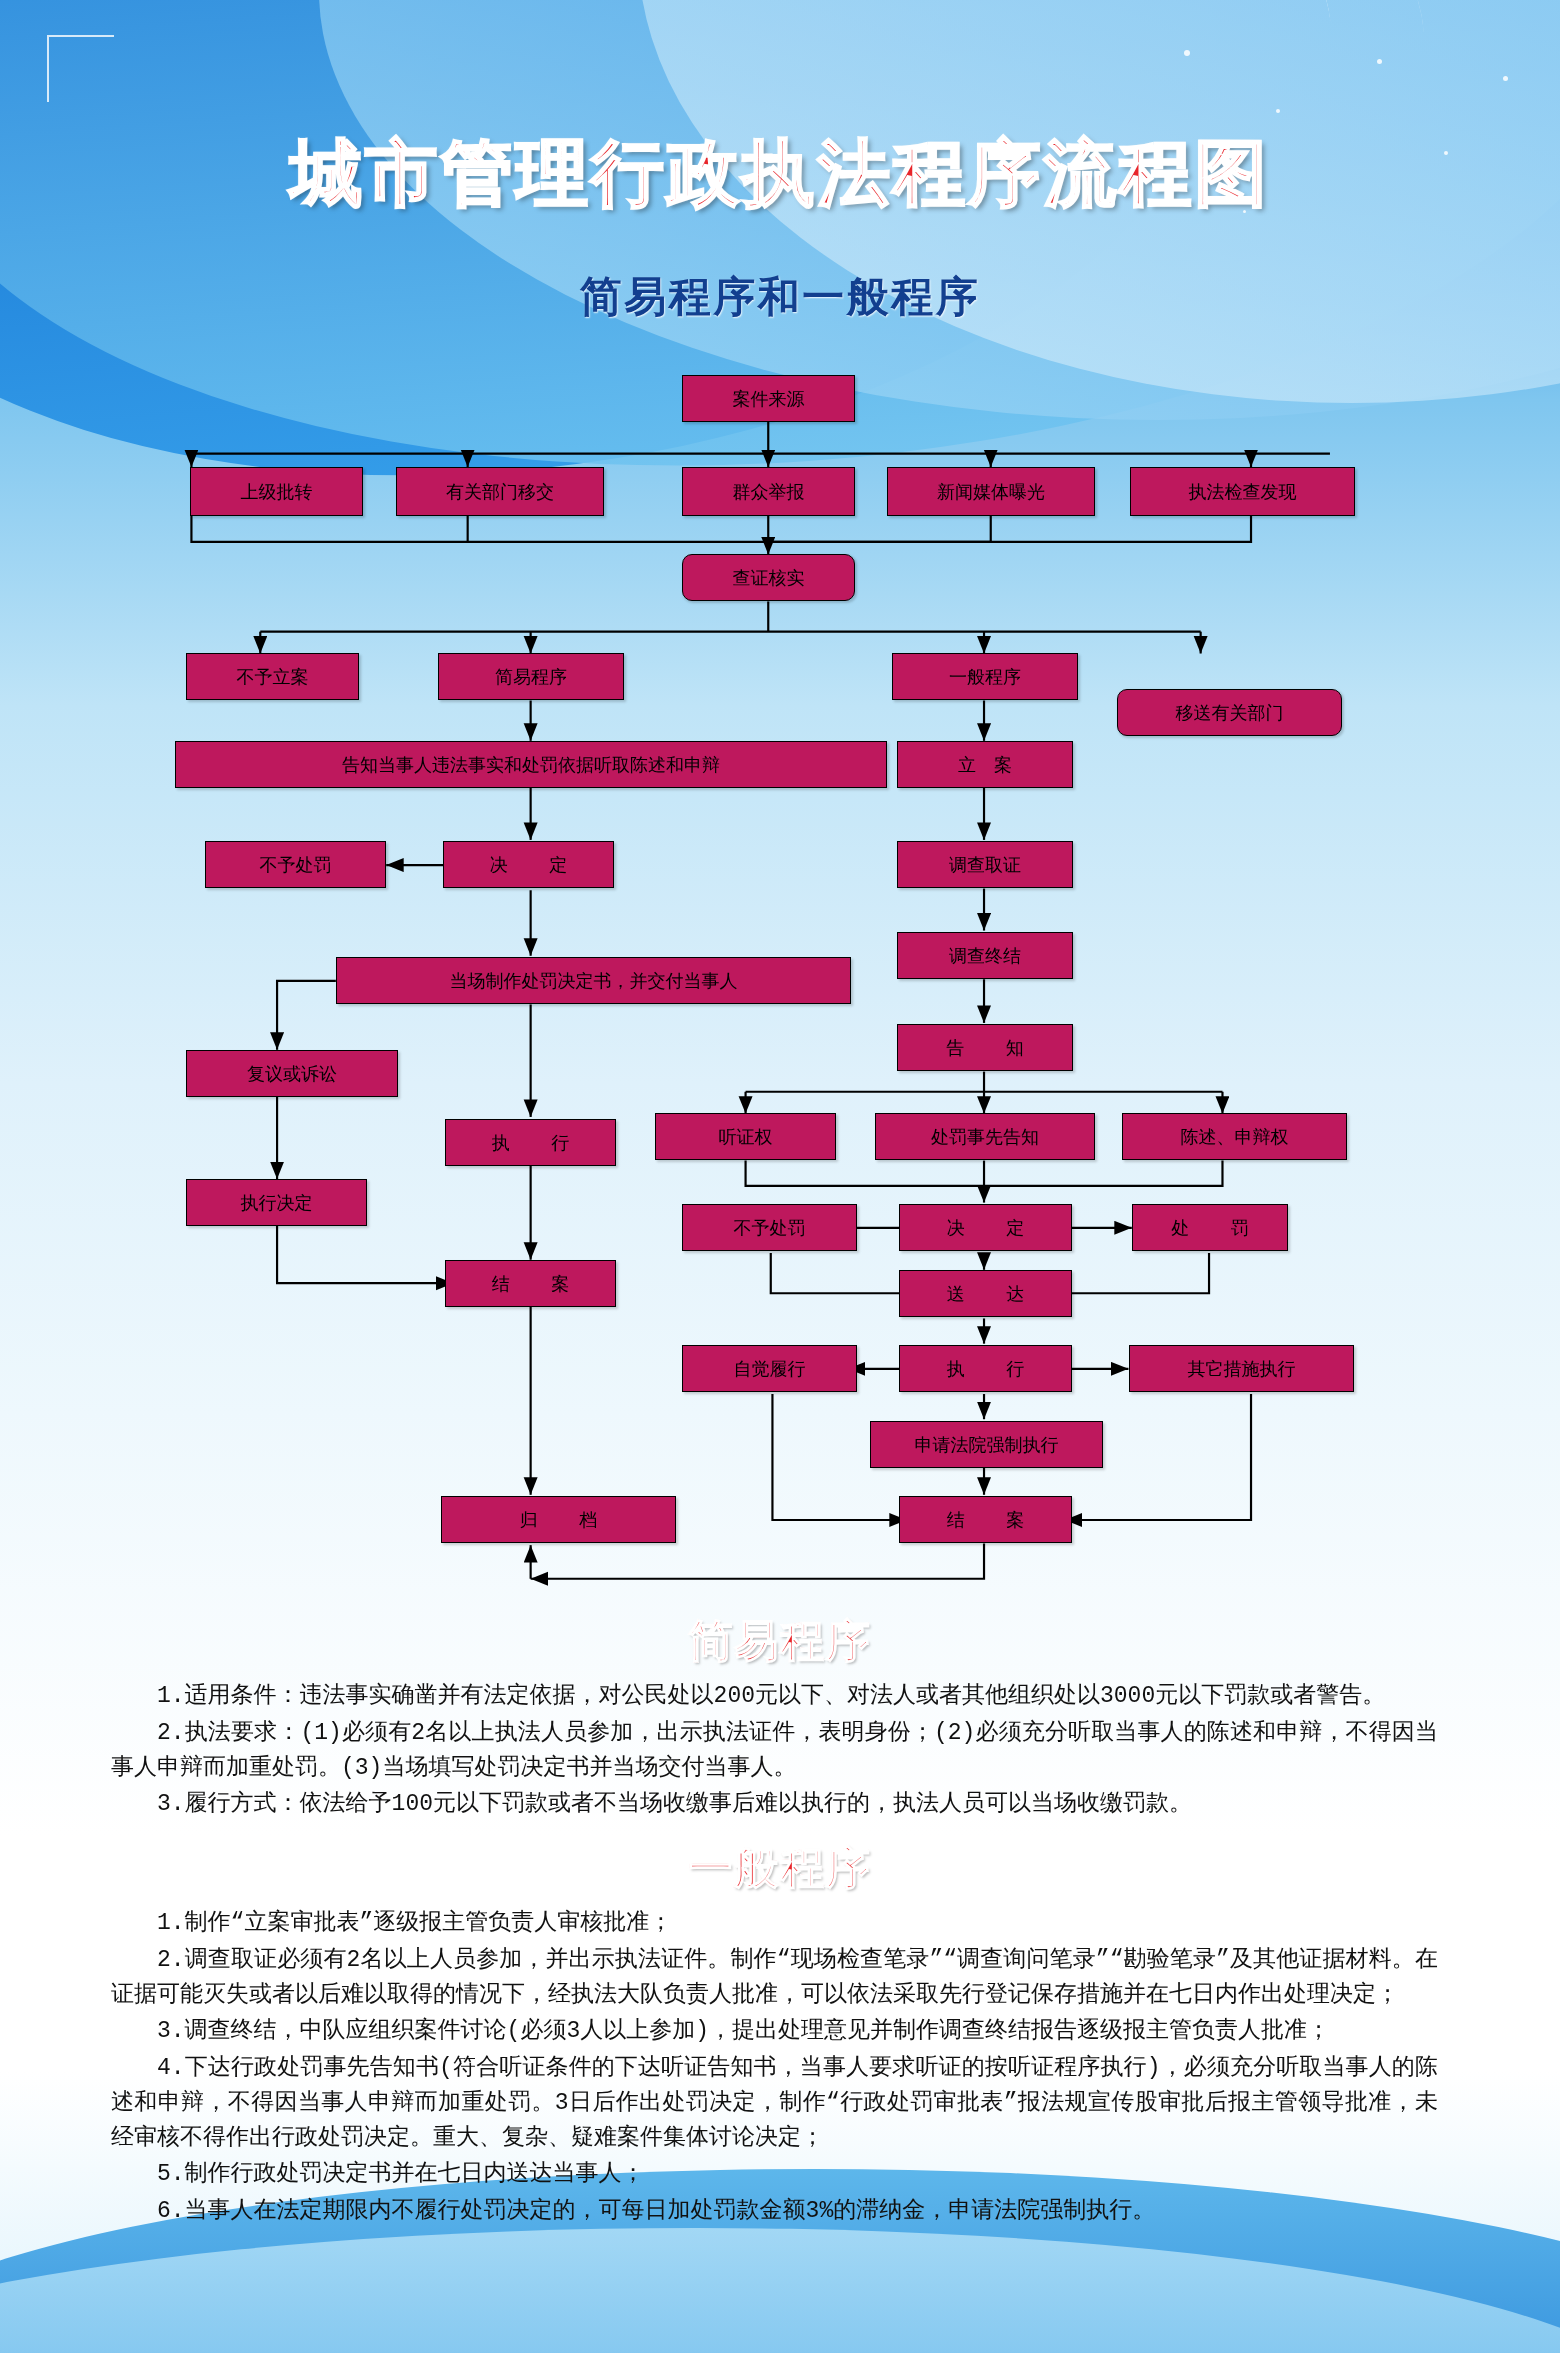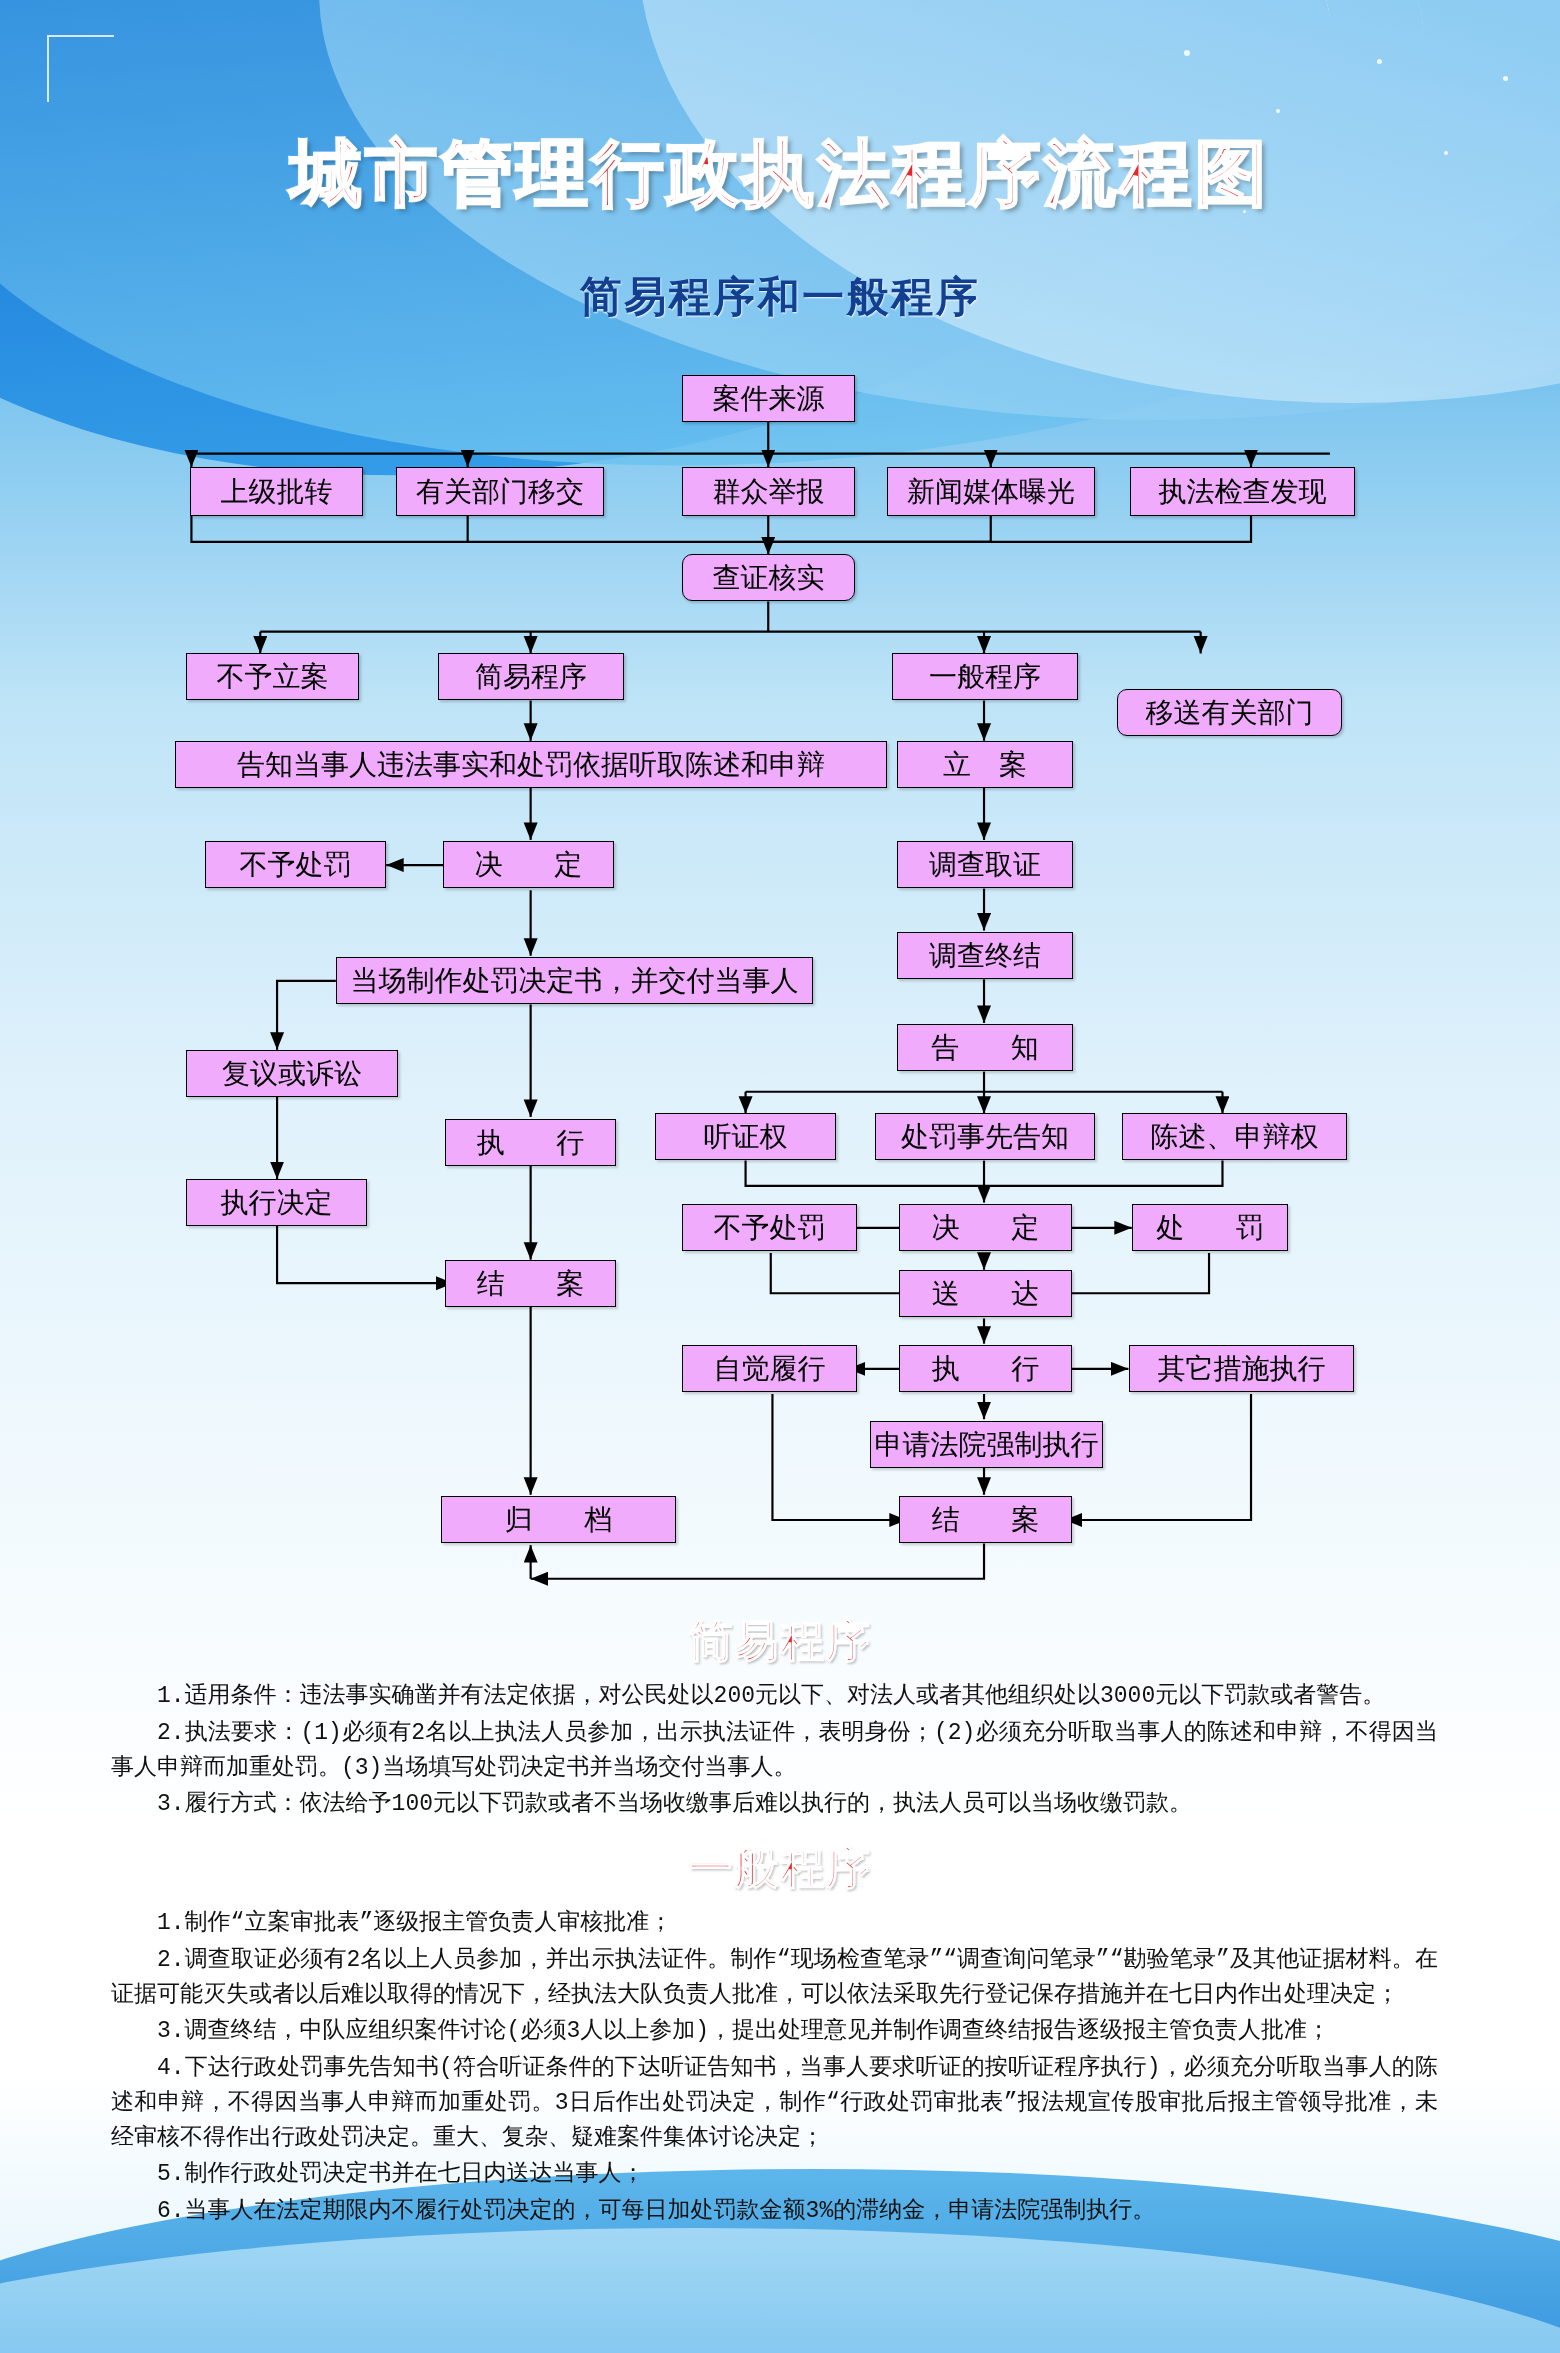--- a/index.html
+++ b/index.html
@@ -43,23 +43,23 @@
     position:absolute;top:269px;left:0;width:100%;text-align:center;
     font-size:42px;font-weight:bold;color:#123f8f;letter-spacing:2.5px;
     text-shadow:0.8px 0.8px 1.7px rgba(255,255,255,.9);
     font-family:"DejaVu Sans","Liberation Sans",sans-serif;
   }
 
   
   #flow{position:absolute;left:0;top:0;width:1560px;height:1621px;}
   .node{
     position:absolute;box-sizing:border-box;
-    background:#f0abfc;border:1.7px solid #000;
+    background:#be185d;border:1.7px solid #000;
     display:flex;align-items:center;justify-content:center;
-    font-size:28px;color:#000;white-space:nowrap;
+    font-size:18px;color:#000;white-space:nowrap;
     font-family:"DejaVu Sans","Liberation Sans",sans-serif;
     box-shadow:1.7px 1.7px 2.5px rgba(0,0,0,.18);
   }
   .node.sp{letter-spacing:11.8px;text-indent:11.8px;}
   svg#wires{position:absolute;left:0;top:0;width:1560px;height:1621px;}
 
   
   .sec-h{
     position:absolute;width:100%;text-align:center;left:0;
     font-size:44px;font-weight:bold;color:#e8262b;letter-spacing:1.7px;
@@ -209,21 +209,21 @@
 
   <div class="node" style="left:175px;top:741px;width:712px;height:47px;">告知当事人违法事实和处罚依据听取陈述和申辩</div>
   <div class="node" style="left:897px;top:741px;width:176px;height:47px;">立　案</div>
 
   <div class="node" style="left:205px;top:841px;width:181px;height:47px;">不予处罚</div>
   <div class="node sp" style="left:443px;top:841px;width:171px;height:47px;">决　定</div>
   <div class="node" style="left:897px;top:841px;width:176px;height:47px;">调查取证</div>
 
   <div class="node" style="left:897px;top:932px;width:176px;height:47px;">调查终结</div>
 
-  <div class="node" style="left:336px;top:957px;width:477px;height:47px;">当场制作处罚决定书，并交付当事人</div>
+  <div class="node" style="left:336px;top:957px;width:515px;height:47px;">当场制作处罚决定书，并交付当事人</div>
   <div class="node sp" style="left:897px;top:1024px;width:176px;height:47px;">告　知</div>
 
   <div class="node" style="left:186px;top:1050px;width:212px;height:47px;">复议或诉讼</div>
 
   <div class="node" style="left:655px;top:1113px;width:181px;height:47px;">听证权</div>
   <div class="node" style="left:875px;top:1113px;width:220px;height:47px;">处罚事先告知</div>
   <div class="node" style="left:1122px;top:1113px;width:225px;height:47px;">陈述、申辩权</div>
 
   <div class="node sp" style="left:445px;top:1119px;width:171px;height:47px;">执　行</div>
 

